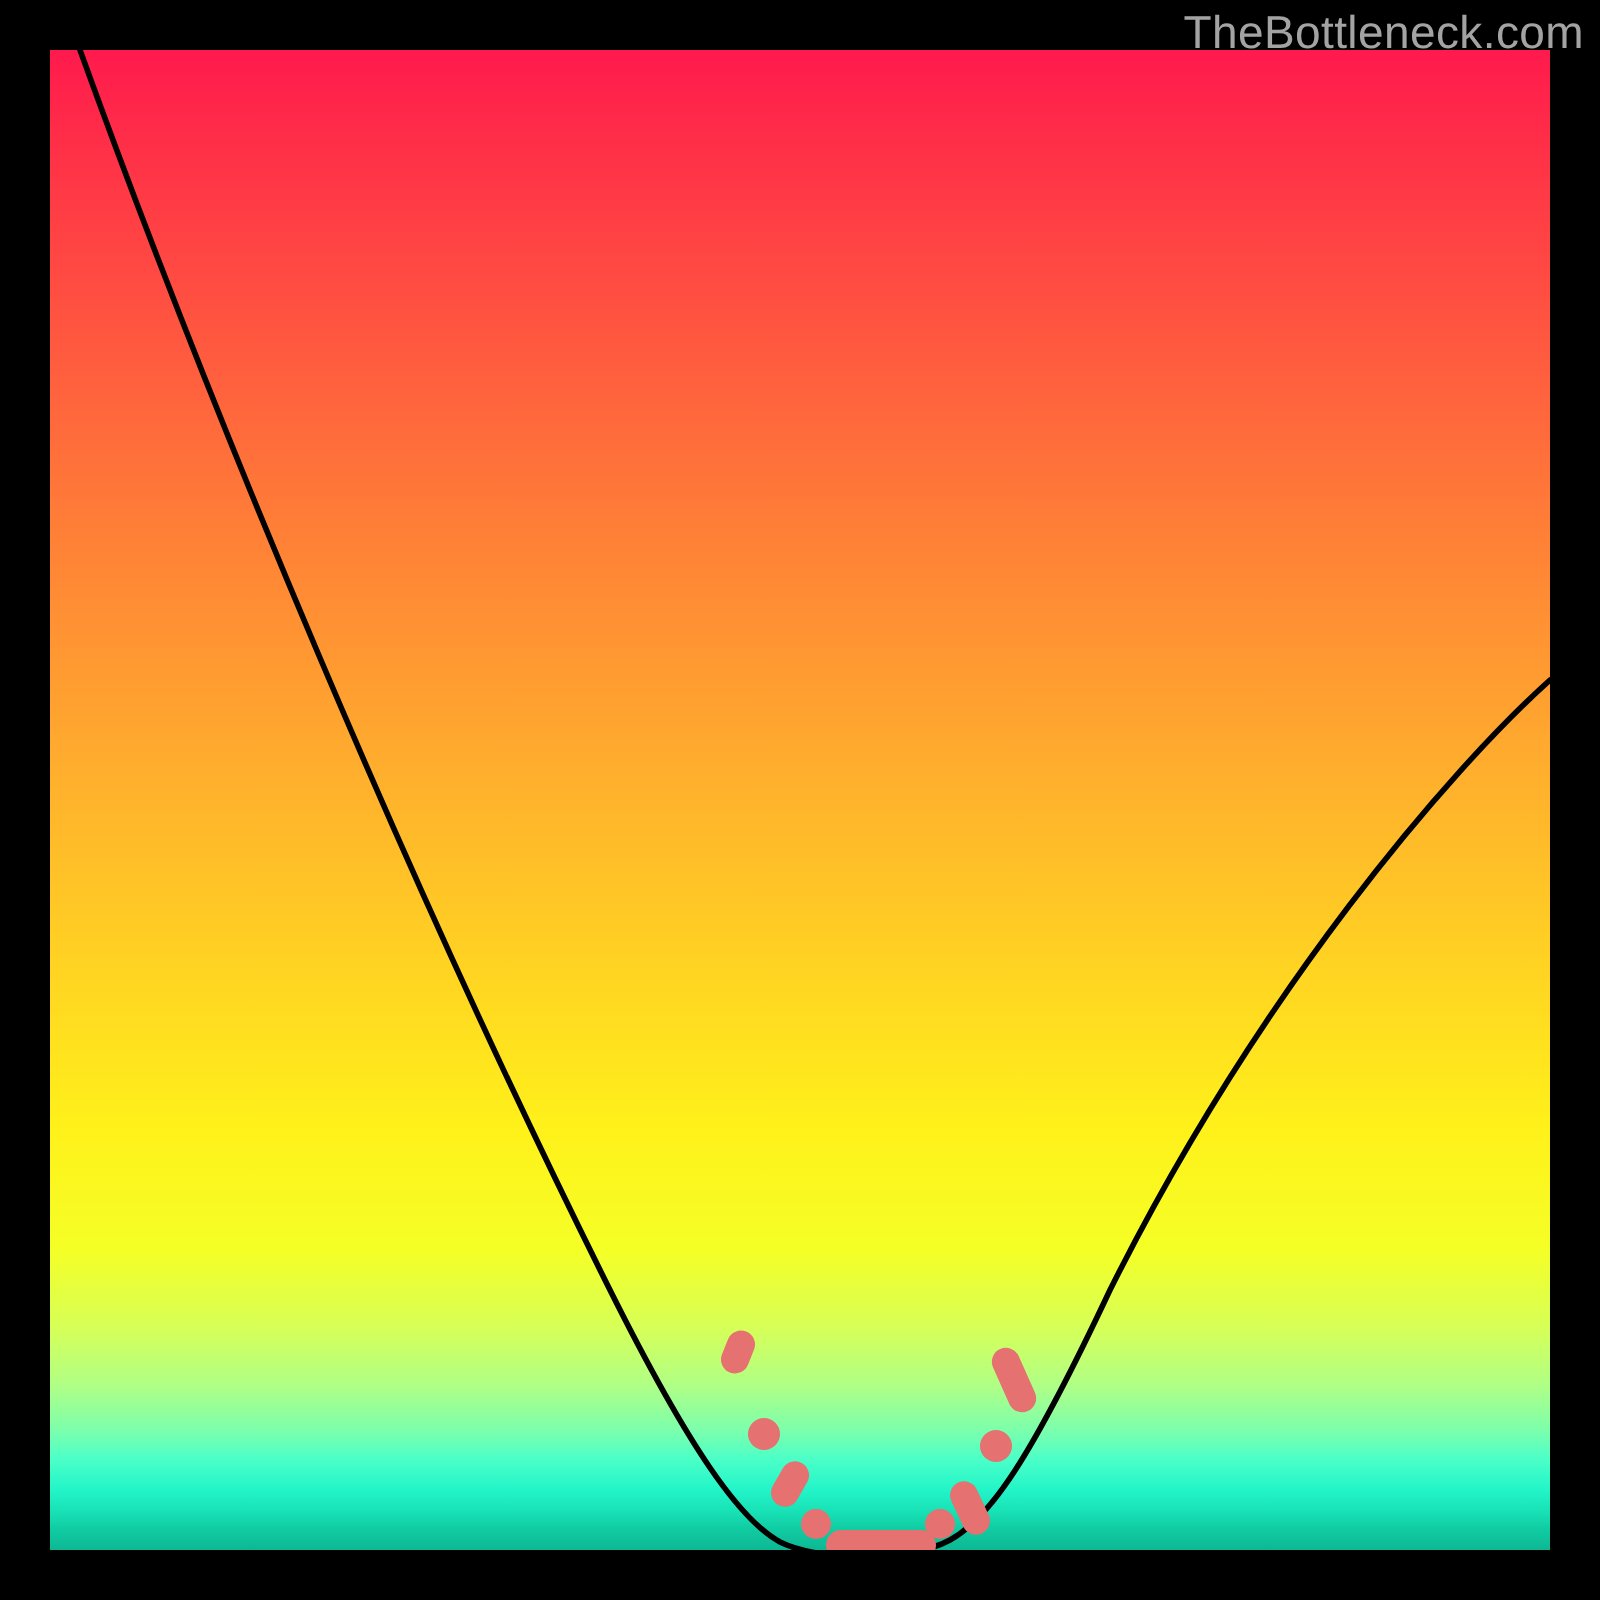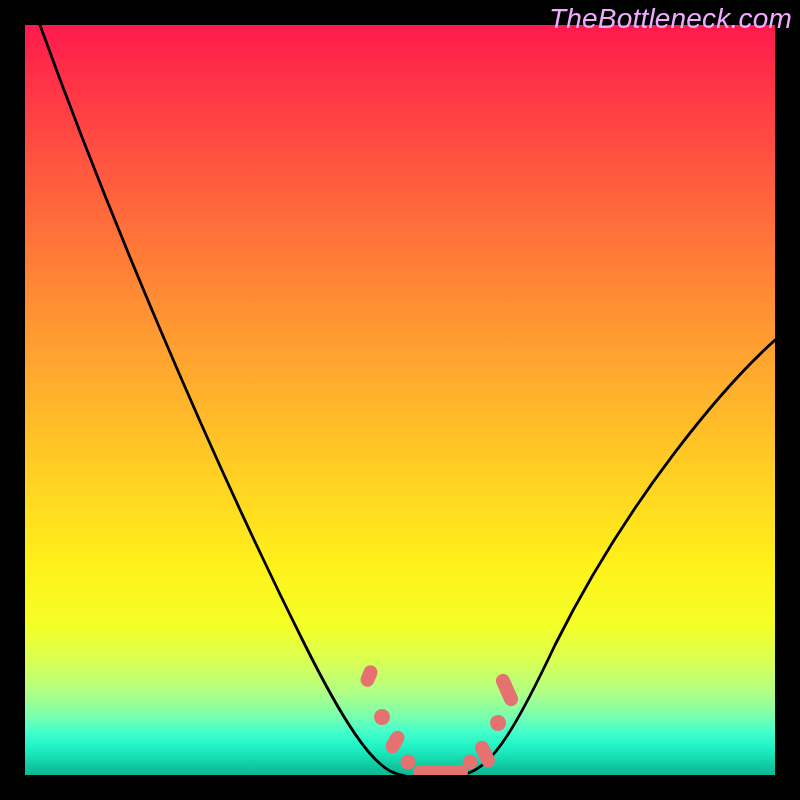--- a/index.html
+++ b/index.html
@@ -48,25 +48,24 @@
     );
   }
   svg.curve {
     position: absolute;
     inset: 0;
   }
   .watermark {
     position: absolute;
     top: 3px;
     right: 8px;
-    color: #f0abfc;
-    font-size: 28px;
+    color: #a3a3a3;
+    font-size: 23px;
     font-weight: 400;
     letter-spacing: 0.2px;
-    font-style: italic;
   }
 </style>
 </head>
 <body>
 
 <div class="frame">
   <div class="plot">
     <div class="gradient"></div>
 
     <svg class="curve" viewBox="0 0 750 750" preserveAspectRatio="none">

